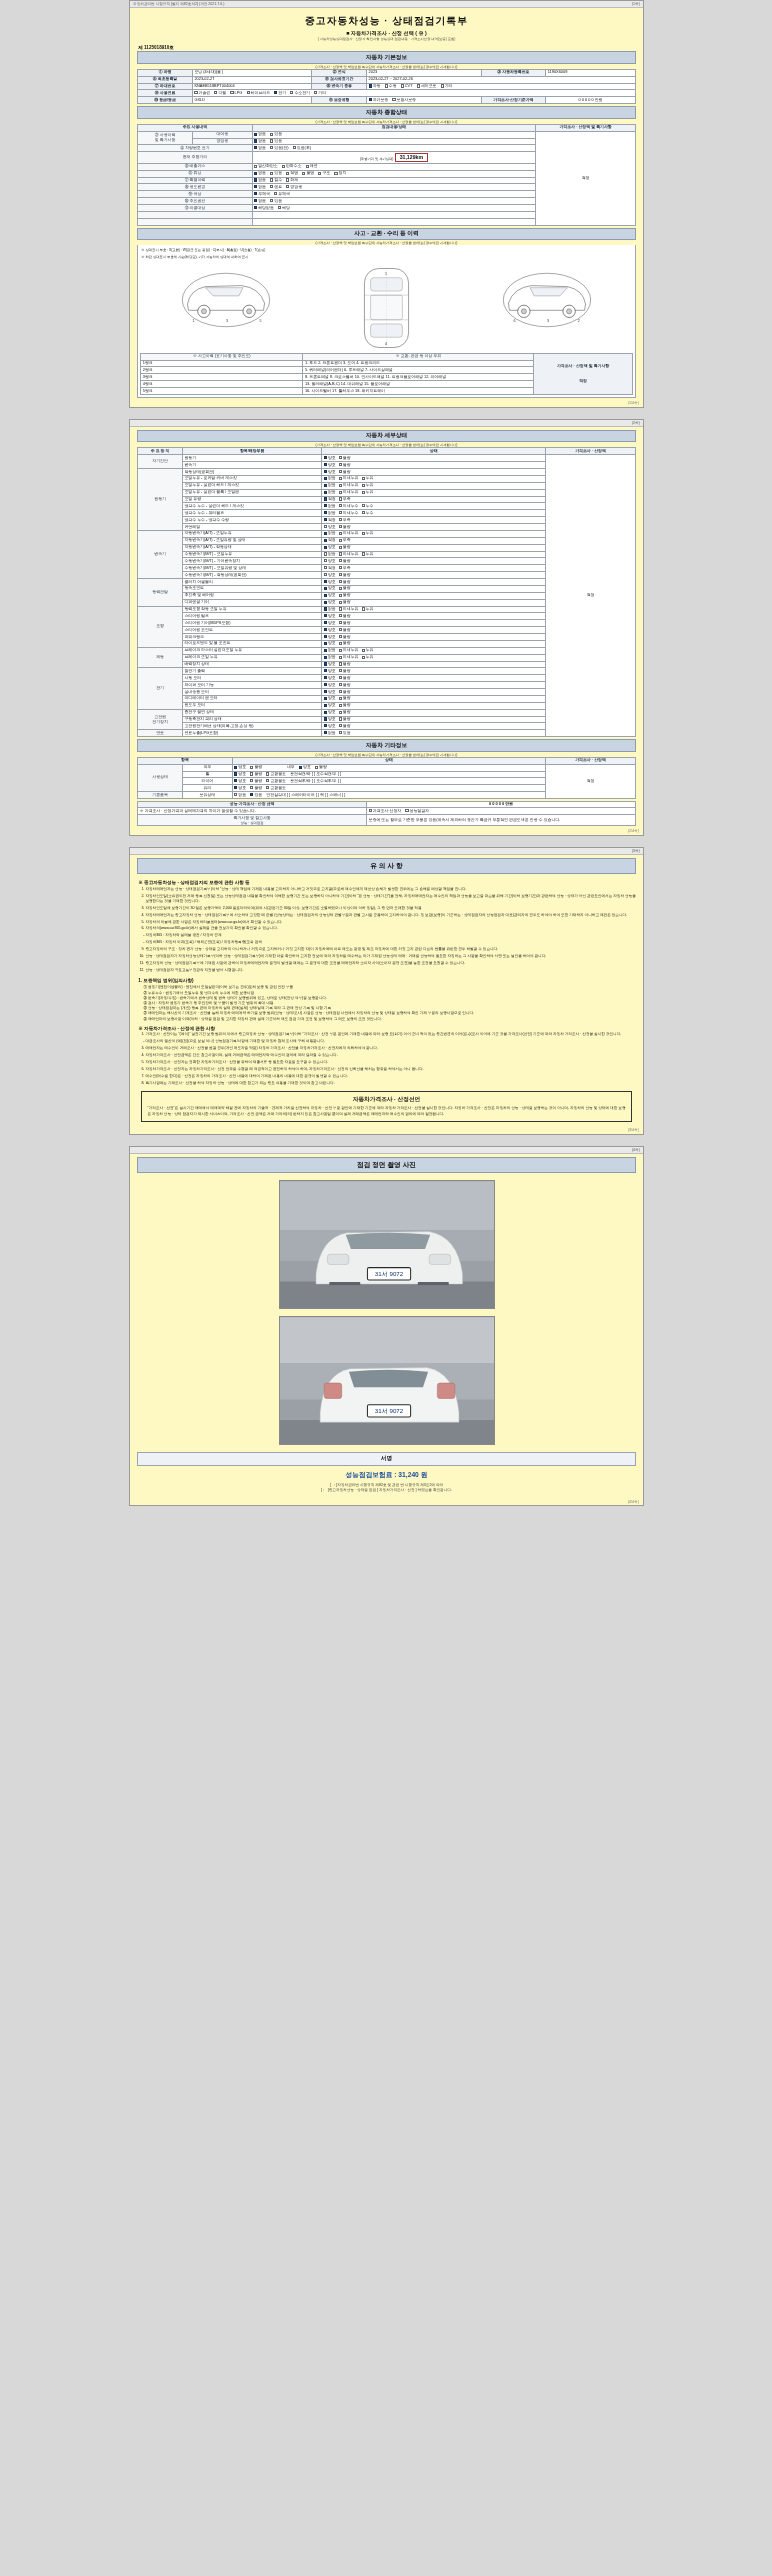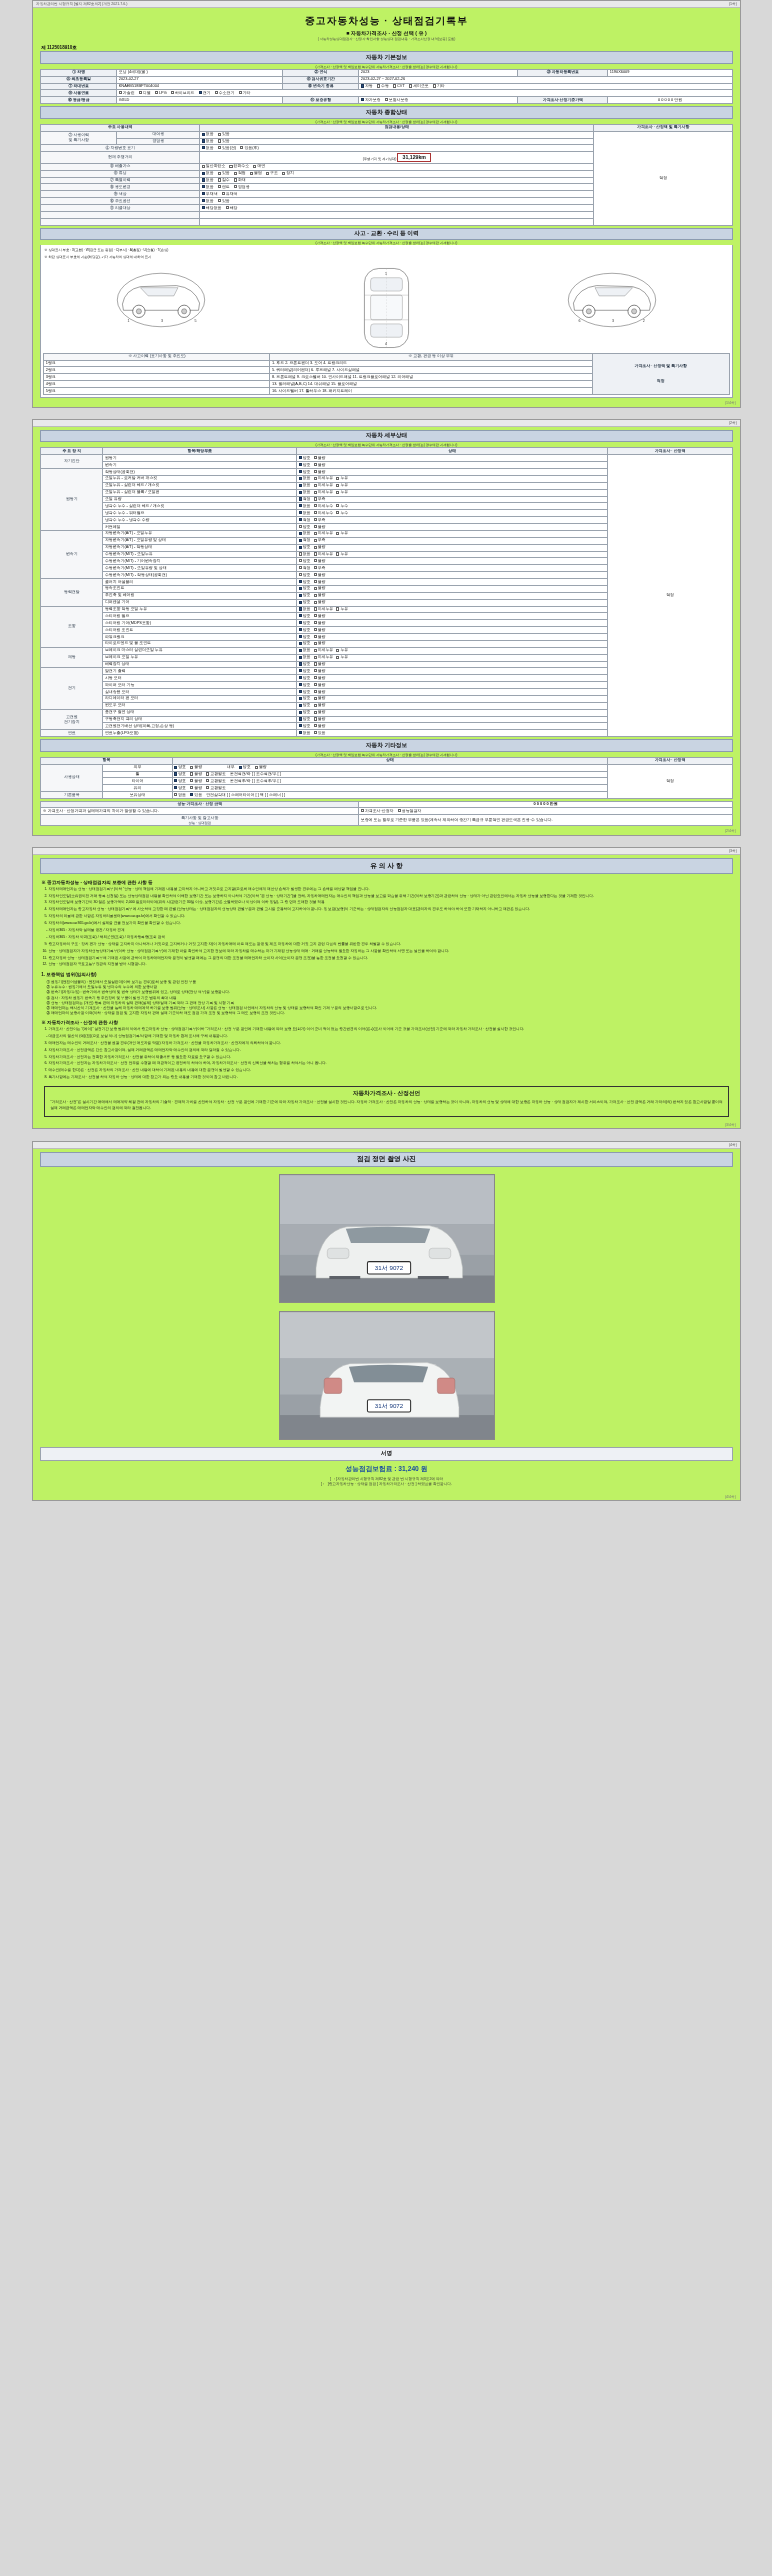--- a/index.html
+++ b/index.html
@@ -6,23 +6,23 @@
   html, body { margin:0; padding:0; }
   body {
     width:773px;
     background:#d8d8d8;
     font-family:"Liberation Sans", sans-serif;
     font-size:5.7px;
     color:#111;
     -webkit-font-smoothing:antialiased;
   }
   .page {
-    width:709px;
+    width:515px;
     margin:0 auto 11.3px auto;
-    background:#bef264;
+    background:#fef9c3;
     border:0.5px solid #999;
     padding:0;
     position:relative;
   }
   .pagetopbar {
     background:#e9e9ea;
     border-bottom:0.5px solid #bcbcbc;
     font-size:3.6px;
     color:#555;
     padding:1px 3.1px;

